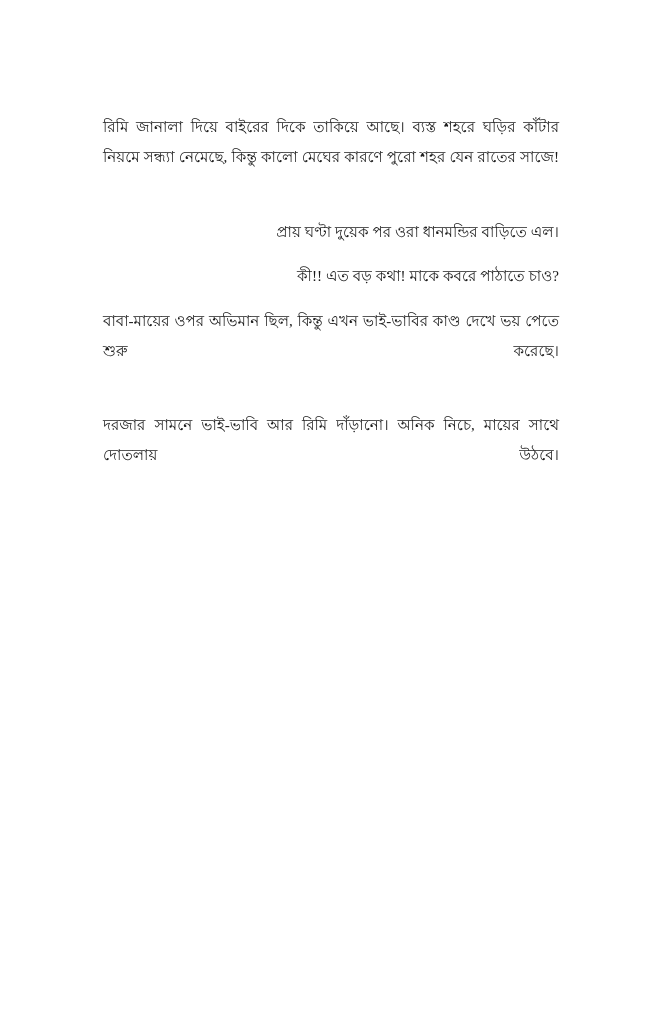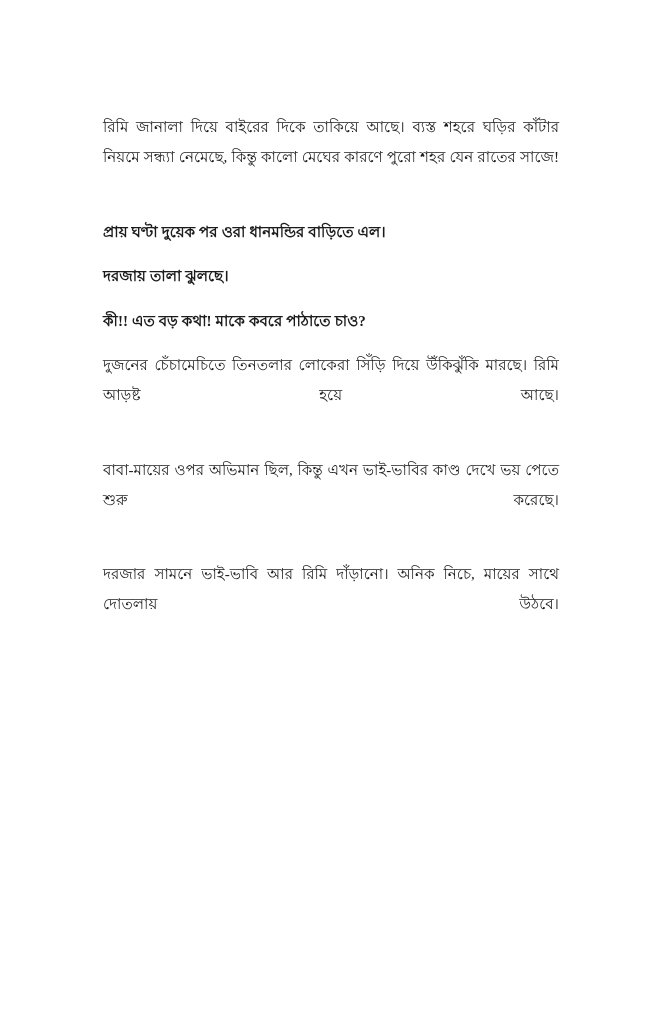--- a/index.html
+++ b/index.html
@@ -38,22 +38,21 @@
   }
 
   
   .para:after {
     content: "";
     display: inline-block;
     width: 100%;
   }
 
   .para.short {
-    text-align: left;
-    font-weight: bold;
+    text-align: right;
   }
   .para.short:after { content: none; }
 
   .footer {
     position: absolute;
     left: 0;
     right: 0;
     top: 936px;
     padding-right: 105px;
     font-size: 14px;
@@ -79,23 +78,21 @@
   }
 </style>
 </head>
 <body>
 
 <div class="page">
 
   <div class="text-column">
     <p class="para">রিমি জানালা দিয়ে বাইরের দিকে তাকিয়ে আছে। ব্যস্ত শহরে ঘড়ির কাঁটার নিয়মে সন্ধ্যা নেমেছে, কিন্তু কালো মেঘের কারণে পুরো শহর যেন রাতের সাজে!</p>
     <p class="para short">প্রায় ঘণ্টা দুয়েক পর ওরা ধানমন্ডির বাড়িতে এল।</p>
-    <p class="para short">দরজায় তালা ঝুলছে।</p>
     <p class="para short">কী!! এত বড় কথা! মাকে কবরে পাঠাতে চাও?</p>
-    <p class="para">দুজনের চেঁচামেচিতে তিনতলার লোকেরা সিঁড়ি দিয়ে উঁকিঝুঁকি মারছে। রিমি আড়ষ্ট হয়ে আছে।</p>
     <p class="para">বাবা-মায়ের ওপর অভিমান ছিল, কিন্তু এখন ভাই-ভাবির কাণ্ড দেখে ভয় পেতে শুরু করেছে।</p>
     <p class="para">দরজার সামনে ভাই-ভাবি আর রিমি দাঁড়ানো। অনিক নিচে, মায়ের সাথে দোতলায় উঠবে।</p>
 
   </div>
 
   <div class="footer">
     <span class="book-title">তিতলি</span><span class="bullet">●</span><span class="page-number">১৭</span>
   </div>
 
 </div>

